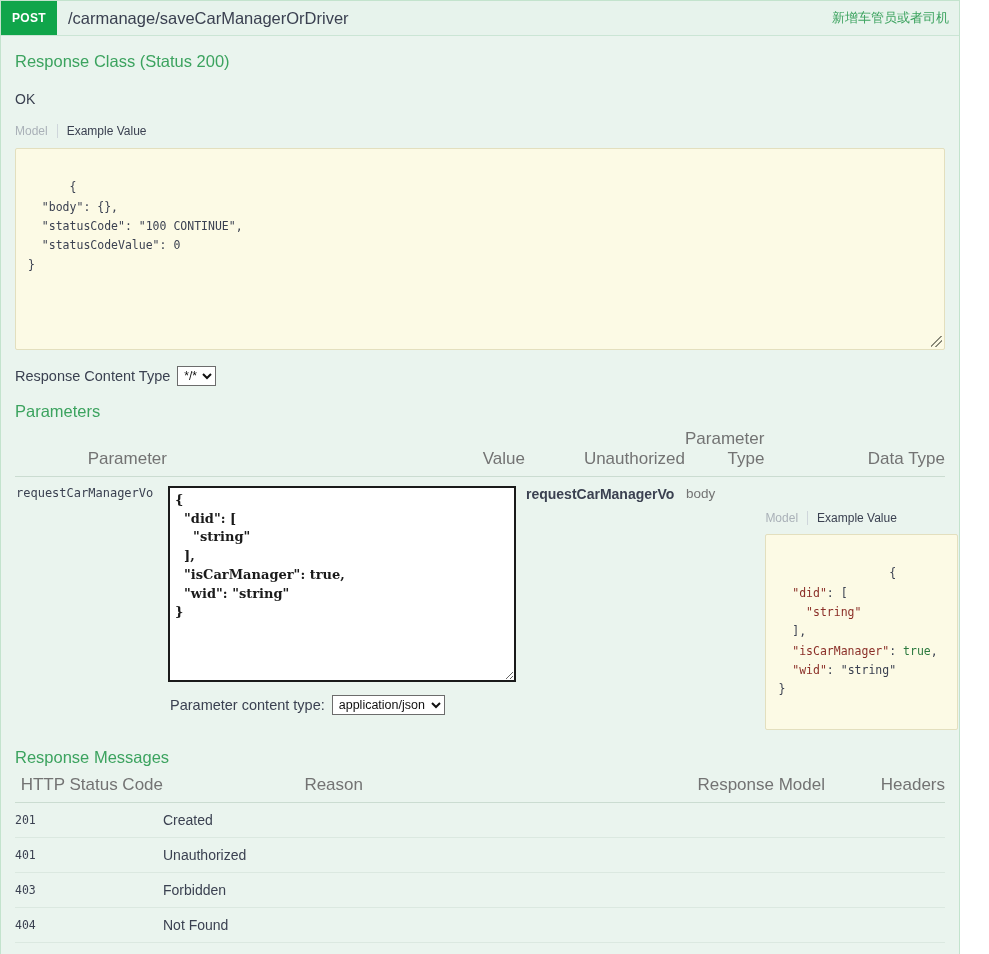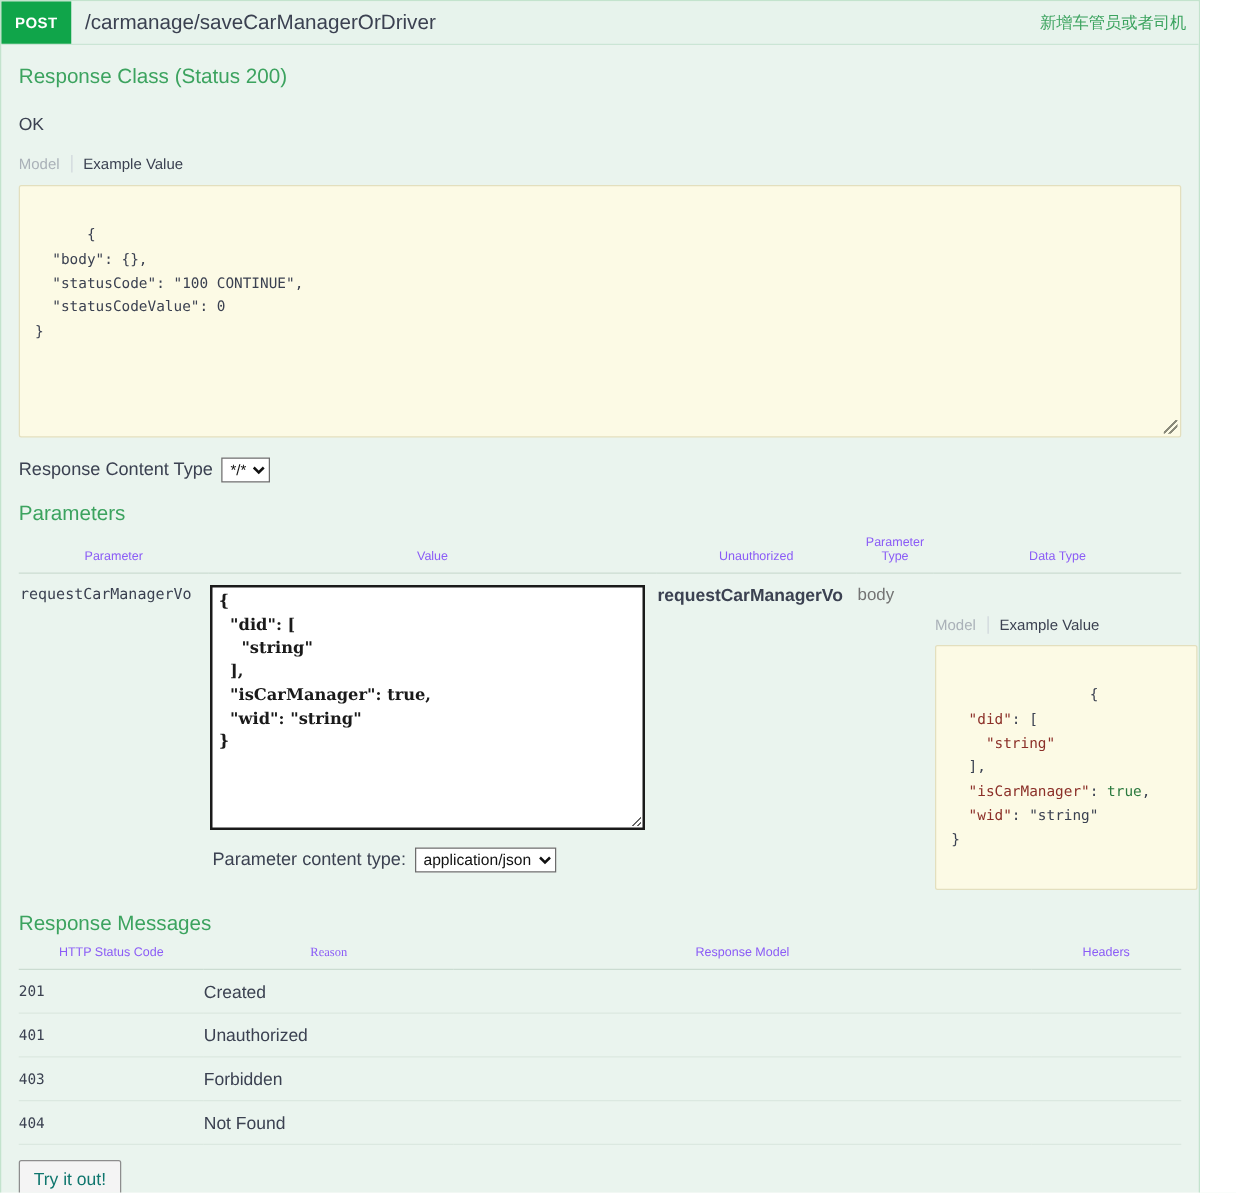--- a/index.html
+++ b/index.html
@@ -145,24 +145,24 @@
     color: #111;
   }
 
   
   table.params, table.resp-msgs {
     width: 100%;
     border-collapse: collapse;
     margin-top: 4px;
   }
   table.params th, table.resp-msgs th {
-    text-align: center;
+    text-align: right;
     font-weight: normal;
-    font-size: 10px;
-    color: #8b5cf6;
+    font-size: 17px;
+    color: #737373;
     padding: 4px 0 7px 0;
     border-bottom: 1px solid #cbdcd1;
     vertical-align: bottom;
   }
   table.params td {
     vertical-align: top;
     padding-top: 9px;
     border-bottom: 1px solid transparent;
   }
   .col-param   { width: 152px; }
@@ -241,21 +241,21 @@
     font-size: 14px;
     color: #3b4151;
     padding: 9px 0 9px 0;
     border-bottom: 1px solid #dbe8e0;
   }
   table.resp-msgs td.code {
     font-family: "DejaVu Sans Mono", monospace;
     font-size: 11.5px;
   }
   .col-code    { width: 148px; }
-  .col-reason  { width: 200px; font-family: Liberation Serif, serif; }
+  .col-reason  { width: 200px; }
   .col-rmodel  { width: auto; }
   .col-headers { width: 120px; text-align: left; }
 
   .try-wrap { padding: 12px 0 16px 0; }
   button.try-out {
     font-family: "Liberation Sans", sans-serif;
     font-size: 14px;
     color: #0f766e;
     background: #f4f4f4;
     border: 1px solid #8d8d8d;

